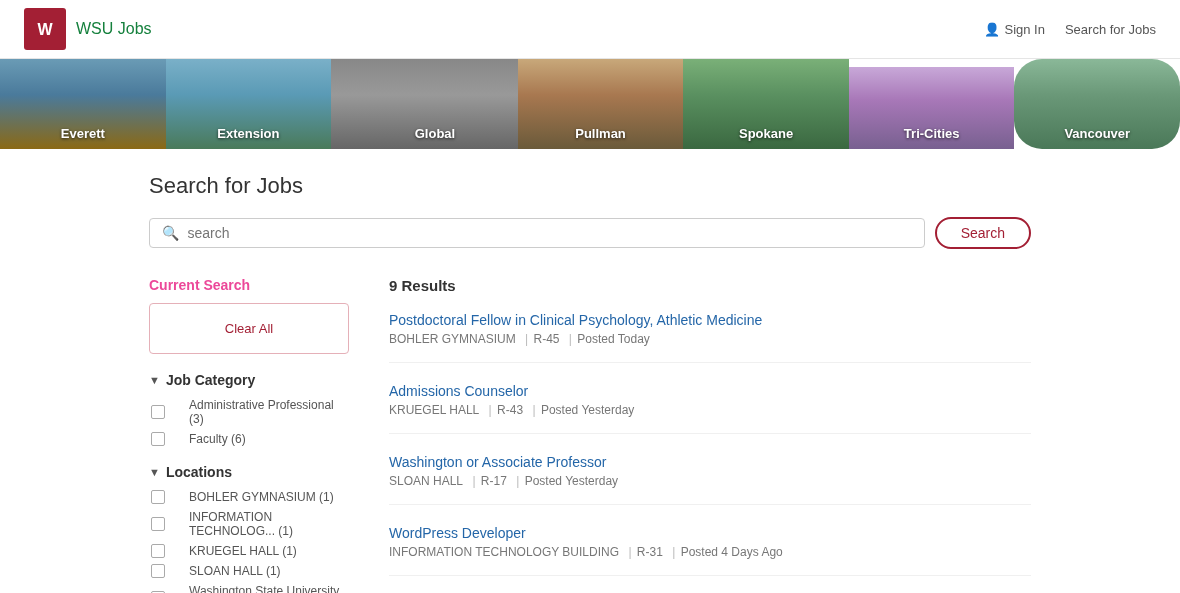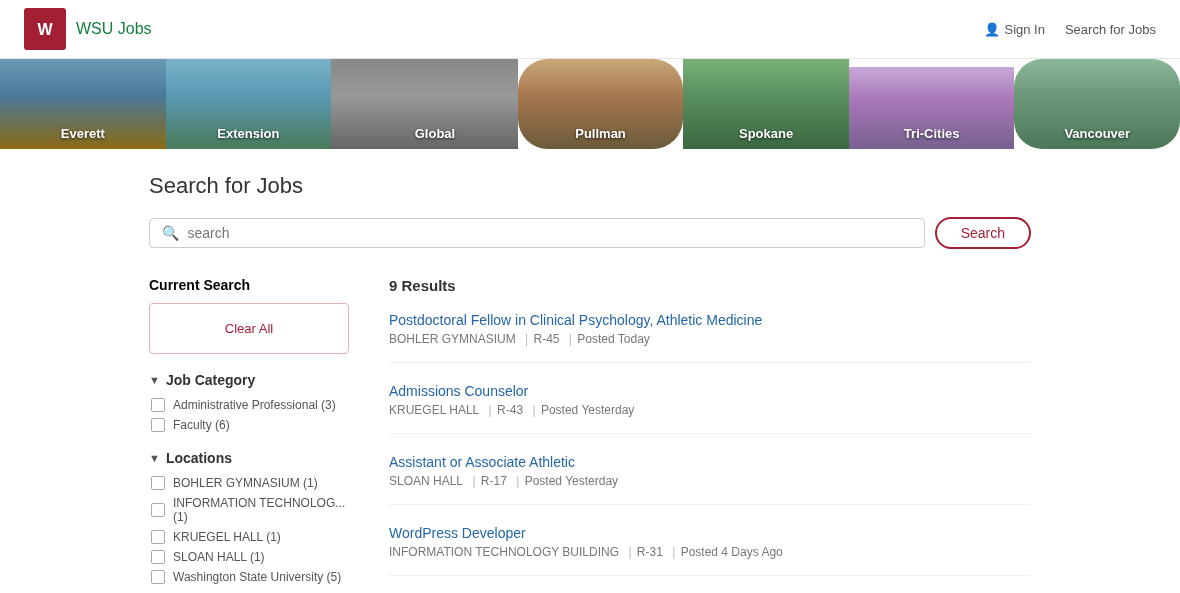--- a/index.html
+++ b/index.html
@@ -49,21 +49,21 @@
       color: #fff;
       font-size: 13px;
       font-weight: 600;
       text-shadow: 0 1px 3px rgba(0,0,0,0.7);
       z-index: 1;
       position: relative;
     }
     .campus-everett { background: linear-gradient(180deg, #6a9bb5 0%, #4a7a9b 40%, #8b6914 100%); }
     .campus-extension { background: linear-gradient(180deg, #7ab0c8 0%, #5a9ab5 40%, #4a7a5a 100%); }
     .campus-global { background: linear-gradient(180deg, #888 0%, #999 40%, #666 100%); padding-left: 21px; }
-    .campus-pullman { background: linear-gradient(180deg, #c8a87a 0%, #a87850 40%, #6a5a3a 100%); border-radius: 30px; }
+    .campus-pullman { background: linear-gradient(180deg, #c8a87a 0%, #a87850 40%, #6a5a3a 100%); }
     .campus-spokane { background: linear-gradient(180deg, #7ab078 0%, #5a9060 40%, #3a6840 100%); }
     .campus-tricity { background: linear-gradient(180deg, #c8a8d8 0%, #a878b8 40%, #786090 100%); margin-top: 8px; }
     .campus-vancouver { background: linear-gradient(180deg, #8ab898 0%, #6a9878 40%, #4a7858 100%); border-radius: 28px; }
 
     
     .main-content {
       max-width: 930px;
       margin: 0 auto;
       padding: 24px 24px;
     }
@@ -122,21 +122,21 @@
     }
 
     
     .sidebar {
       width: 200px;
       flex-shrink: 0;
     }
     .current-search-label {
       font-size: 14px;
       font-weight: 600;
-      color: #000000;
+      color: #ec4899;
       margin-bottom: 10px;
     }
     .clear-all-btn {
       width: 100%;
       padding: 17px 12px;
       border: 1px solid #e5b0b8;
       border-radius: 4px;
       background: #fff;
       color: #a31f34;
       font-size: 13px;
@@ -154,21 +154,21 @@
       font-weight: 700;
       color: #333;
       margin-bottom: 10px;
       cursor: pointer;
     }
     .chevron { font-size: 11px; color: #555; }
 
     .filter-item {
       display: flex;
       align-items: center;
-      gap: 8px;
+      gap: 24px;
       margin-bottom: 6px;
       padding-left: 2px;
     }
     .filter-checkbox {
       width: 14px;
       height: 14px;
       border: 1px solid #aaa;
       border-radius: 2px;
       flex-shrink: 0;
       cursor: pointer;
@@ -365,21 +365,21 @@
     <a class="job-title">Admissions Counselor</a>
     <div class="job-meta">
       <span>KRUEGEL HALL</span>
       <span class="sep">|</span>
       <span>R-43</span>
       <span class="sep">|</span>
       <span>Posted Yesterday</span>
     </div>
           </div>
           <div class="job-card">
-    <a class="job-title">Assistant or Associate Athletic</a>
+    <a class="job-title">Washington or Associate Professor</a>
     <div class="job-meta">
       <span>SLOAN HALL</span>
       <span class="sep">|</span>
       <span>R-17</span>
       <span class="sep">|</span>
       <span>Posted Yesterday</span>
     </div>
           </div>
           <div class="job-card">
     <a class="job-title">WordPress Developer</a>

